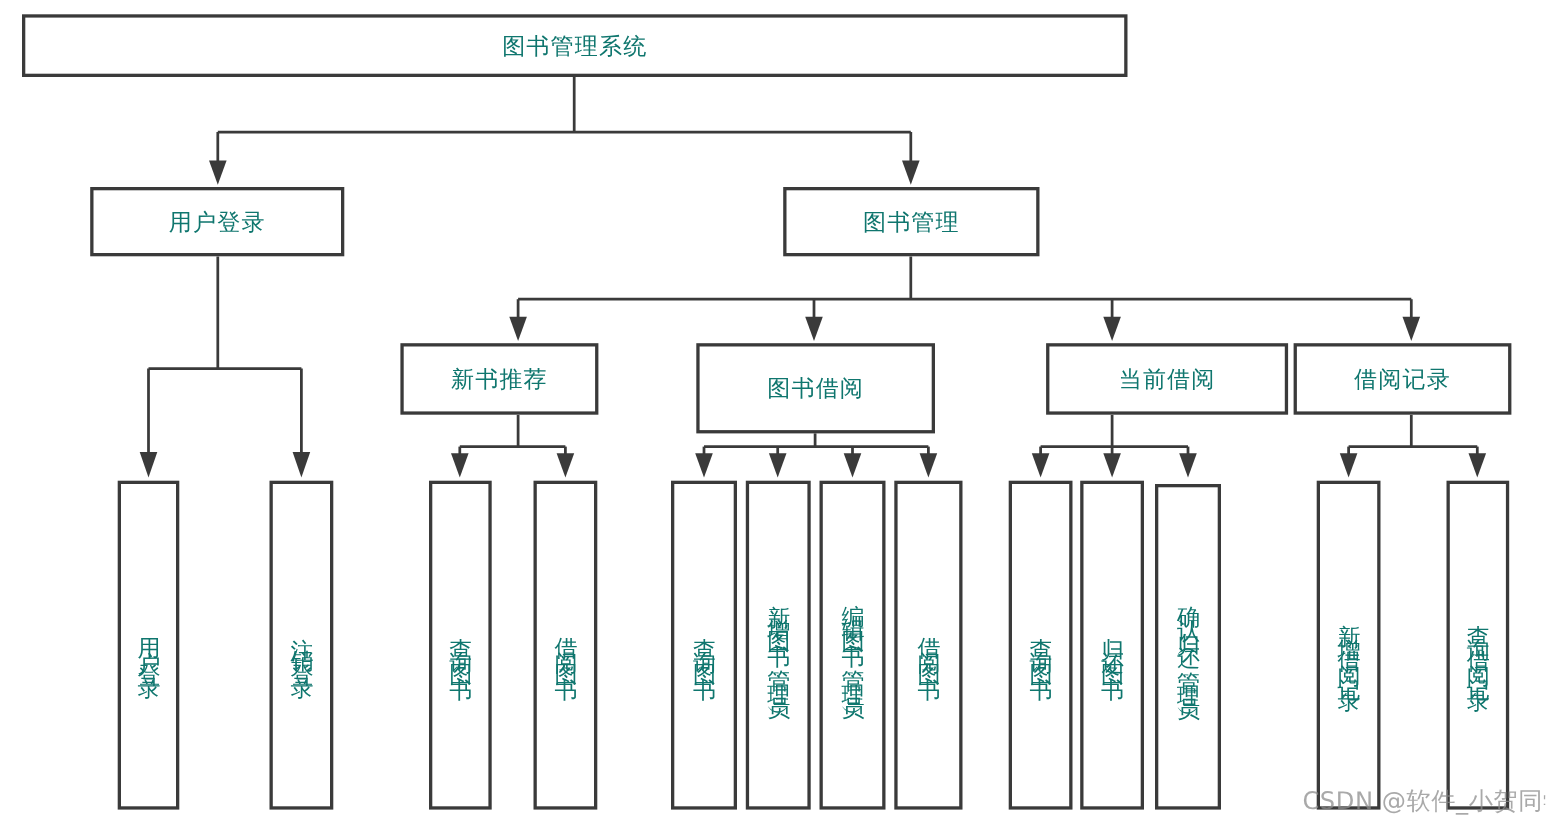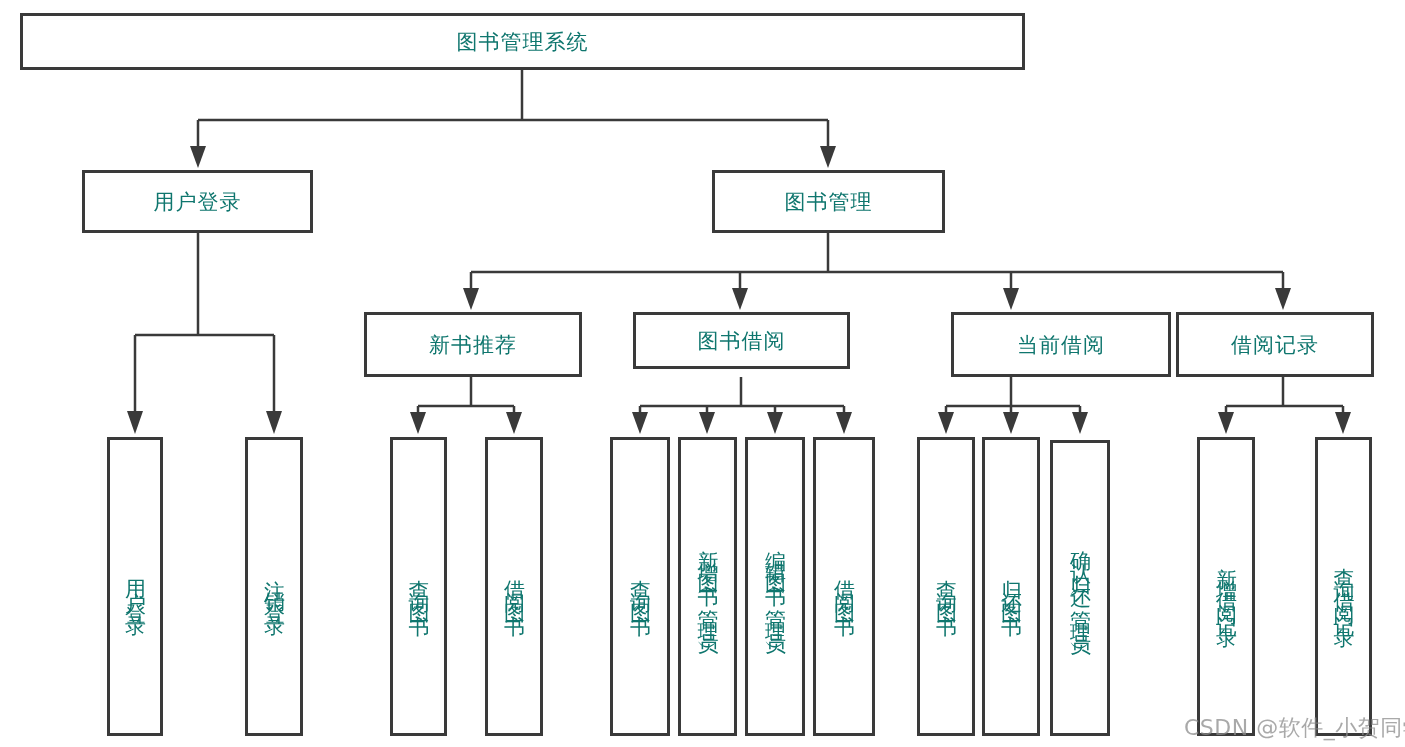--- a/index.html
+++ b/index.html
@@ -137,24 +137,24 @@
     <span class="label">图书管理系统</span>
   </div>
 
   <div class="node hbox" style="left:82px; top:170px; width:231px; height:63px;">
     <span class="label">用户登录</span>
   </div>
   <div class="node hbox" style="left:712px; top:170px; width:233px; height:63px;justify-content:center;">
     <span class="label">图书管理</span>
   </div>
 
-  <div class="node hbox" style="left:364px; top:312px; width:218px; height:65px;">
+  <div class="node hbox" style="left:364px; top:312px; width:180px; height:65px;">
     <span class="label">新书推荐</span>
   </div>
-  <div class="node hbox" style="left:633px; top:312px; width:217px; height:57px;">
+  <div class="node hbox" style="left:633px; top:312px; width:217px; height:82px;">
     <span class="label">图书借阅</span>
   </div>
   <div class="node hbox" style="left:951px; top:312px; width:220px; height:65px;">
     <span class="label">当前借阅</span>
   </div>
   <div class="node hbox" style="left:1176px; top:312px; width:198px; height:65px;">
     <span class="label">借阅记录</span>
   </div>
 
   <div class="node vbox" style="left:107px; top:437px; width:56px; height:299px;">

